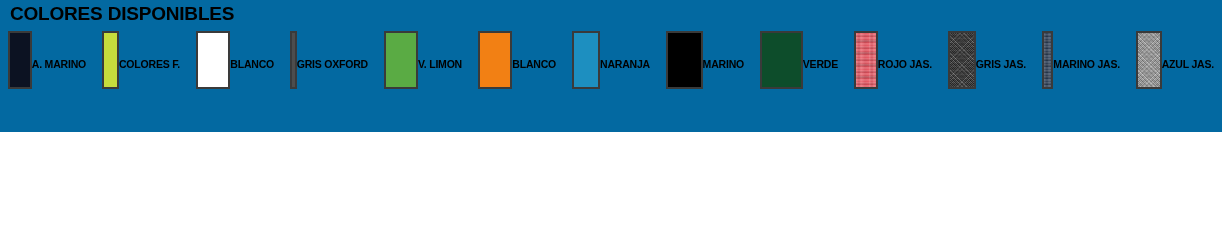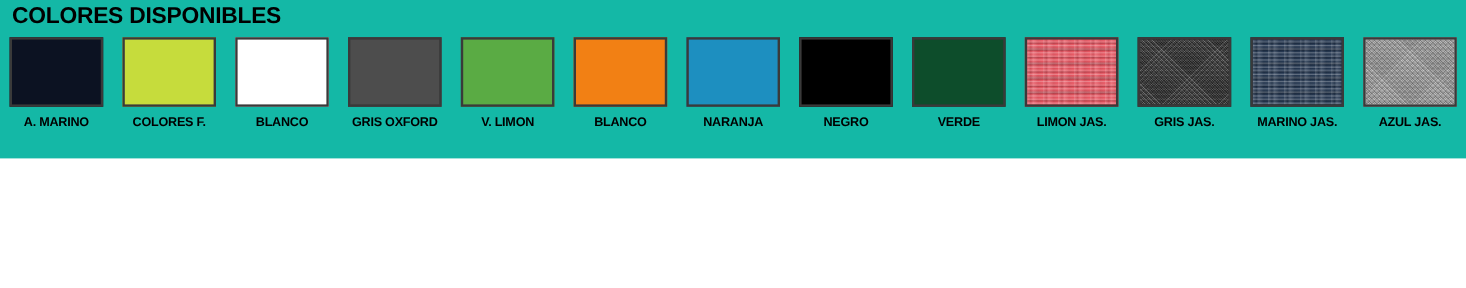--- a/index.html
+++ b/index.html
@@ -13,21 +13,21 @@
     height: 132px;
     overflow: hidden;
     font-family: "Liberation Sans", sans-serif;
     -webkit-font-smoothing: antialiased;
   }
 
   .palette-panel {
     position: relative;
     width: 1222px;
     height: 132px;
-    background: #14b8a6;
+    background: #0369a1;
     box-sizing: border-box;
   }
 
   .panel-title {
     position: absolute;
     left: 10px;
     top: 2px;
     font-family: "Liberation Sans", sans-serif;
     font-size: 19px;
     font-weight: bold;
@@ -45,21 +45,20 @@
     height: 96px;
     display: flex;
     flex-direction: row;
     align-items: flex-start;
     justify-content: space-between;
   }
 
   .swatch-cell {
     width: 78px;
     display: flex;
-    flex-direction: column;
     align-items: center;
   }
 
   .swatch-chip {
     width: 78px;
     height: 58px;
     box-sizing: border-box;
     border: 2px solid #3a3a3a;
     background-color: #cccccc;
     background-repeat: repeat;
@@ -168,29 +167,29 @@
       <div class="swatch-cell">
         <div class="swatch-chip" style="background-color: rgb(242, 128, 20); border-color: rgb(58, 58, 58);"></div>
         <div class="swatch-label">BLANCO</div>
       </div>
       <div class="swatch-cell">
         <div class="swatch-chip" style="background-color: rgb(29, 143, 192); border-color: rgb(58, 58, 58);"></div>
         <div class="swatch-label">NARANJA</div>
       </div>
       <div class="swatch-cell">
         <div class="swatch-chip" style="background-color: rgb(0, 0, 0); border-color: rgb(58, 58, 58);"></div>
-        <div class="swatch-label">NEGRO</div>
+        <div class="swatch-label">MARINO</div>
       </div>
       <div class="swatch-cell">
         <div class="swatch-chip" style="background-color: rgb(13, 77, 43); border-color: rgb(58, 58, 58);"></div>
         <div class="swatch-label">VERDE</div>
       </div>
       <div class="swatch-cell">
         <div class="swatch-chip tex-heather-h" style="background-color: rgb(232, 83, 95); border-color: rgb(58, 58, 58);"></div>
-        <div class="swatch-label">LIMON JAS.</div>
+        <div class="swatch-label">ROJO JAS.</div>
       </div>
       <div class="swatch-cell">
         <div class="swatch-chip tex-heather-speck" style="background-color: rgb(43, 43, 43); border-color: rgb(58, 58, 58);"></div>
         <div class="swatch-label">GRIS JAS.</div>
       </div>
       <div class="swatch-cell">
         <div class="swatch-chip tex-heather-h" style="background-color: rgb(34, 53, 79); border-color: rgb(58, 58, 58);"></div>
         <div class="swatch-label">MARINO JAS.</div>
       </div>
       <div class="swatch-cell">

